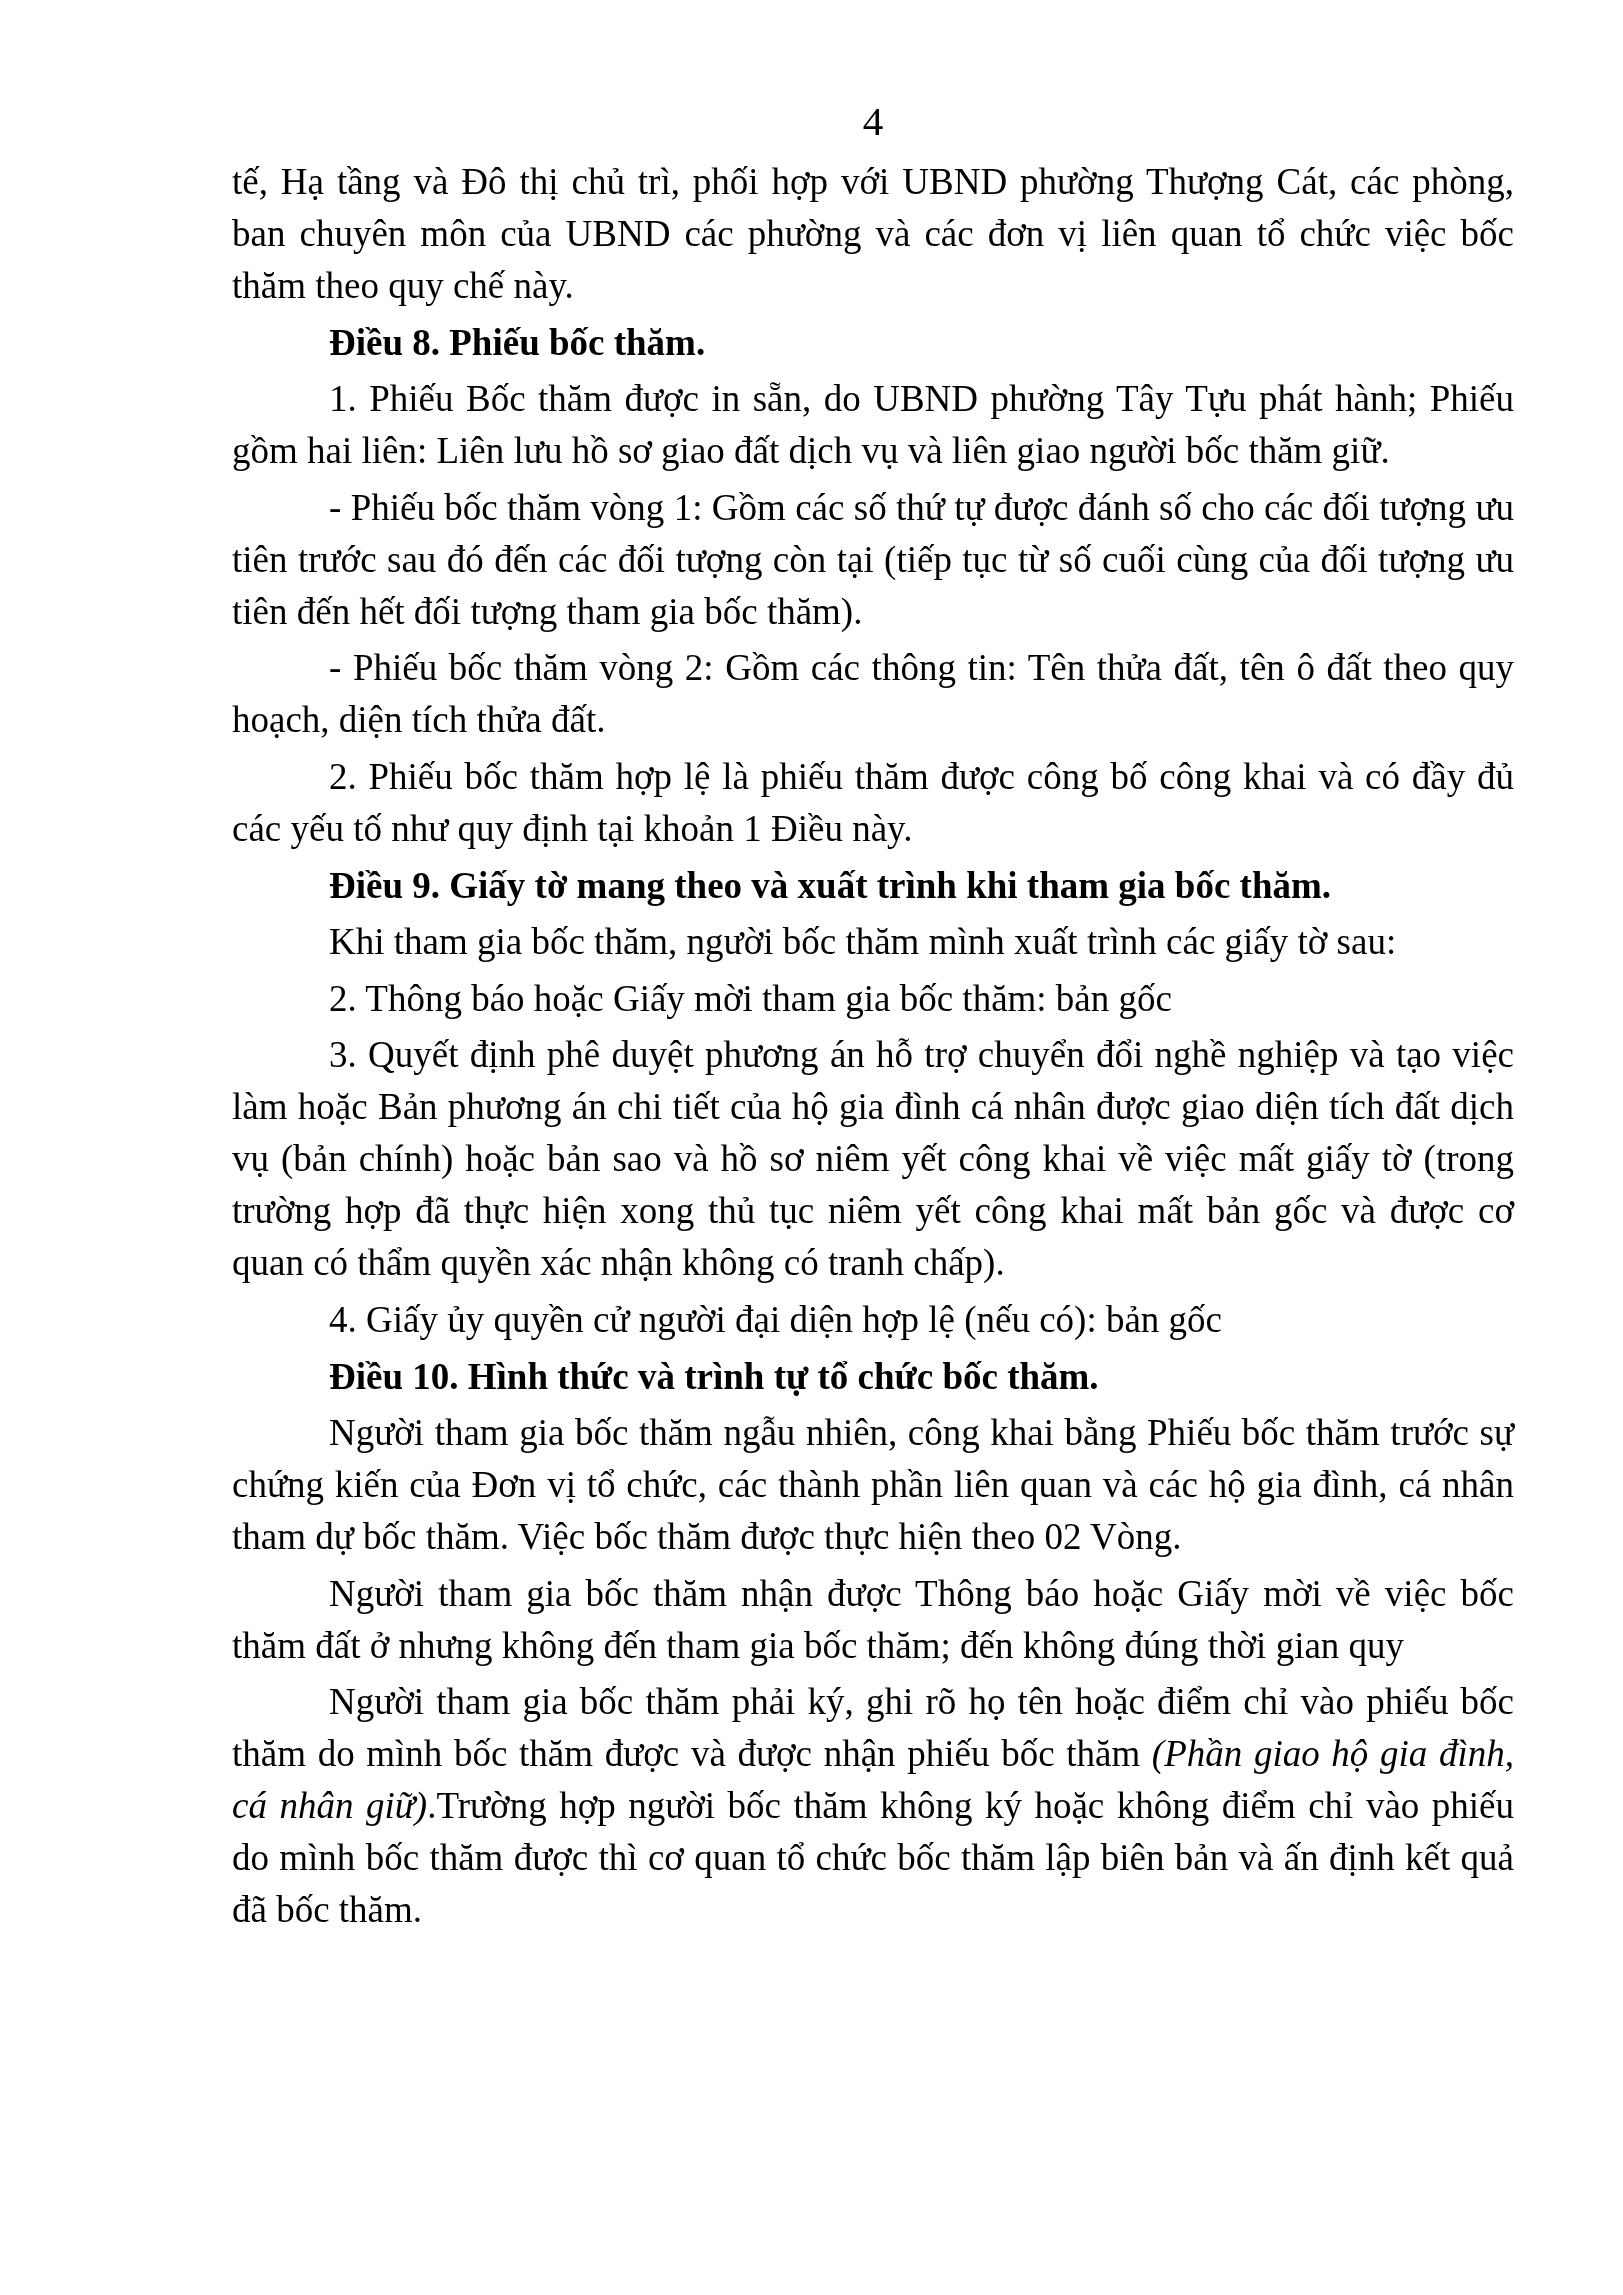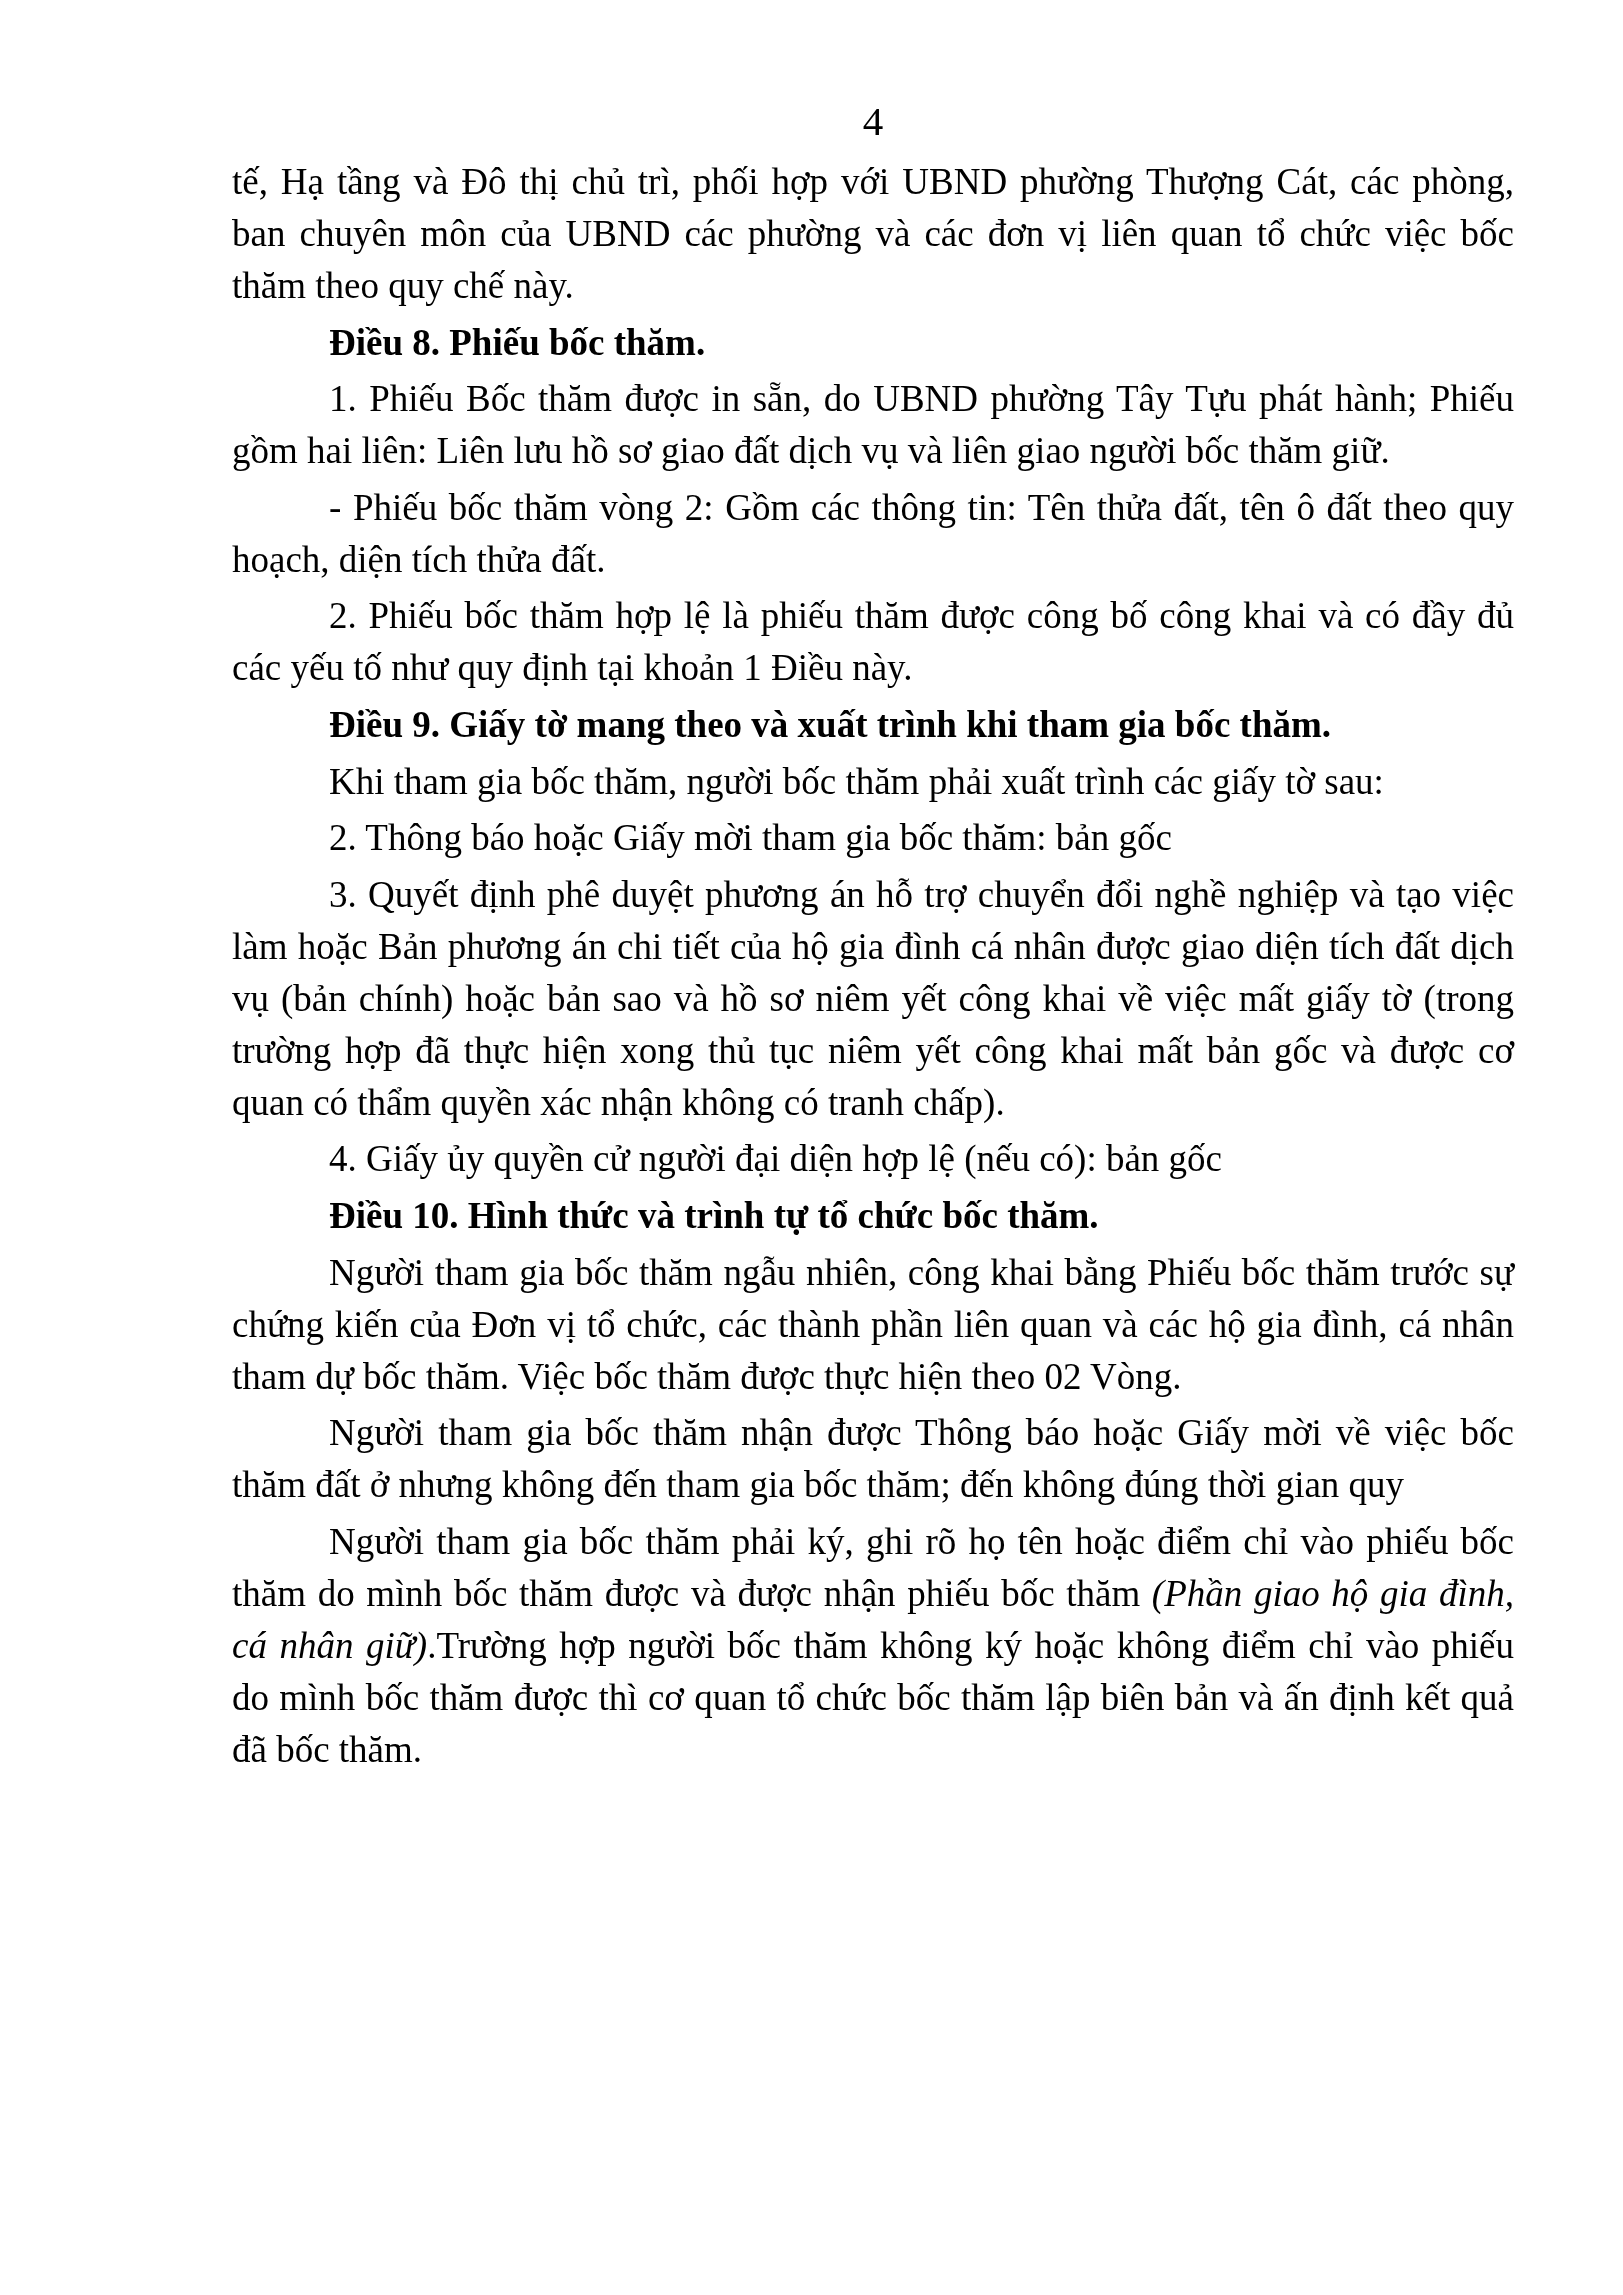--- a/index.html
+++ b/index.html
@@ -55,28 +55,29 @@
 <div class="page-number">4</div>
 
 <div class="content">
 
   <p class="no-indent">tế, Hạ tầng và Đô thị chủ trì, phối hợp với UBND phường Thượng Cát, các phòng, ban chuyên môn của UBND các phường và các đơn vị liên quan tổ chức việc bốc thăm theo quy chế này.</p>
 
   <p class="heading">Điều 8. Phiếu bốc thăm.</p>
 
   <p>1. Phiếu Bốc thăm được in sẵn, do UBND phường Tây Tựu phát hành; Phiếu gồm hai liên: Liên lưu hồ sơ giao đất dịch vụ và liên giao người bốc thăm giữ.</p>
 
+  <p>- Phiếu bốc thăm vòng 1: Gồm các số thứ tự được đánh số cho các đối tượng ưu tiên trước sau đó đến các đối tượng còn tại (tiếp tục từ số cuối cùng của đối tượng ưu tiên đến hết đối tượng tham gia bốc thăm).</p>
 
   <p>- Phiếu bốc thăm vòng 2: Gồm các thông tin: Tên thửa đất, tên ô đất theo quy hoạch, diện tích thửa đất.</p>
 
   <p>2. Phiếu bốc thăm hợp lệ là phiếu thăm được công bố công khai và có đầy đủ các yếu tố như quy định tại khoản 1 Điều này.</p>
 
   <p class="heading">Điều 9. Giấy tờ mang theo và xuất trình khi tham gia bốc thăm.</p>
 
-  <p>Khi tham gia bốc thăm, người bốc thăm phải xuất trình các giấy tờ sau:</p>
+  <p>Khi tham gia bốc thăm, người bốc thăm mình xuất trình các giấy tờ sau:</p>
 
 
   <p>2. Thông báo hoặc Giấy mời tham gia bốc thăm: bản gốc</p>
 
   <p>3. Quyết định phê duyệt phương án hỗ trợ chuyển đổi nghề nghiệp và tạo việc làm hoặc Bản phương án chi tiết của hộ gia đình cá nhân được giao diện tích đất dịch vụ (bản chính) hoặc bản sao và hồ sơ niêm yết công khai về việc mất giấy tờ (trong trường hợp đã thực hiện xong thủ tục niêm yết công khai mất bản gốc và được cơ quan có thẩm quyền xác nhận không có tranh chấp).</p>
 
   <p>4. Giấy ủy quyền cử người đại diện hợp lệ (nếu có): bản gốc</p>
 
 
   <p class="heading">Điều 10. Hình thức và trình tự tổ chức bốc thăm.</p>

